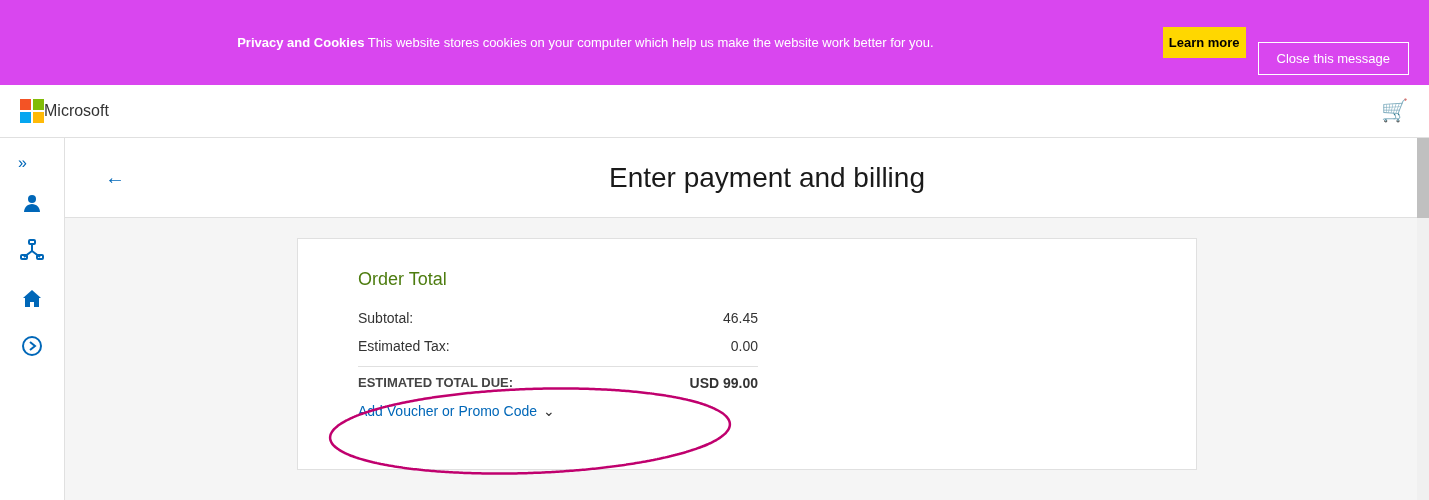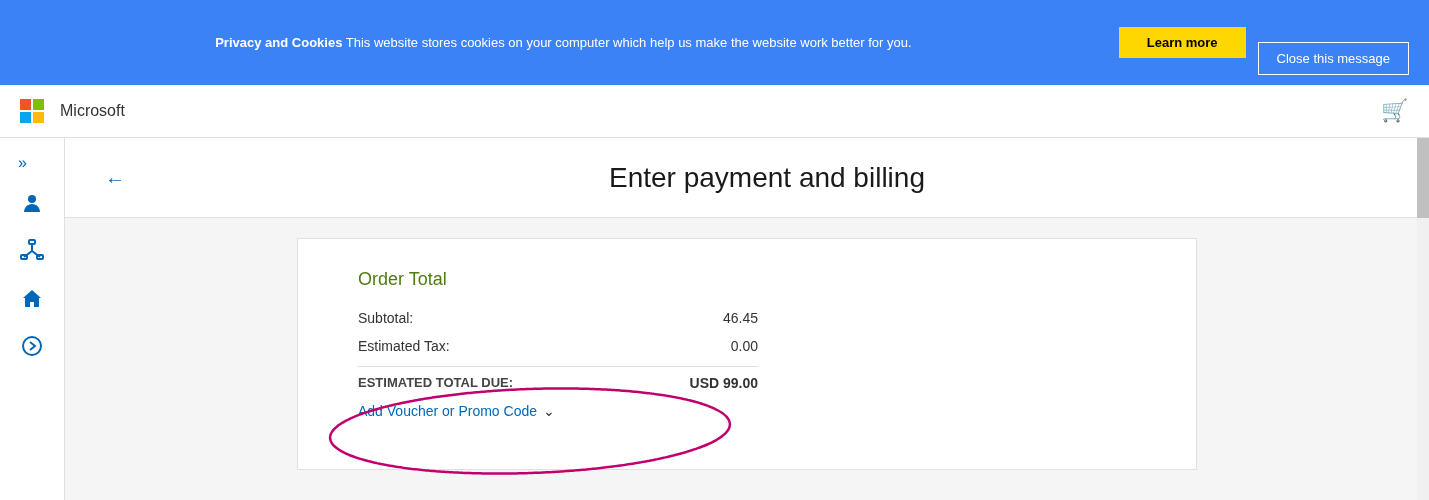--- a/index.html
+++ b/index.html
@@ -1,39 +1,39 @@
 <!DOCTYPE html>
 <html><head>
   <meta charset="utf-8">
   <style>
     * { margin: 0; padding: 0; box-sizing: border-box; }
     body { font-family: 'Segoe UI', Arial, sans-serif; background: #f5f5f5; overflow-x: hidden; }
 
     
     .cookie-banner {
-      background: #3b82f6;
+      background: #d946ef;
       color: #fff;
       display: flex;
       align-items: center;
       justify-content: center;
       padding: 10px 20px;
       gap: 12px;
       min-height: 53px;
       font-size: 13px;
     }
     .cookie-banner-text {
       flex: 1;
       text-align: center;
     }
     .cookie-banner-text .bold { font-weight: 700; }
     .cookie-learn-btn {
       background: #ffd700;
       color: #000;
       border: none;
-      padding: 8px 28px;
+      padding: 8px 6px;
       font-size: 13px;
       font-weight: 600;
       cursor: pointer;
       white-space: nowrap;
     }
     .cookie-close-btn {
       background: transparent;
       color: #fff;
       border: 1px solid #fff;
       padding: 8px 18px;
@@ -65,21 +65,21 @@
       border-bottom: 1px solid #e0e0e0;
       display: flex;
       align-items: center;
       justify-content: space-between;
       padding: 0 20px;
       height: 53px;
     }
     .ms-logo {
       display: flex;
       align-items: center;
-      gap: 16px;
+      gap: 0;
       font-size: 16px;
       font-weight: 400;
       color: #333;
     }
     .ms-logo-grid {
       display: grid;
       grid-template-columns: 1fr 1fr;
       gap: 2px;
       width: 24px;
       height: 24px;

